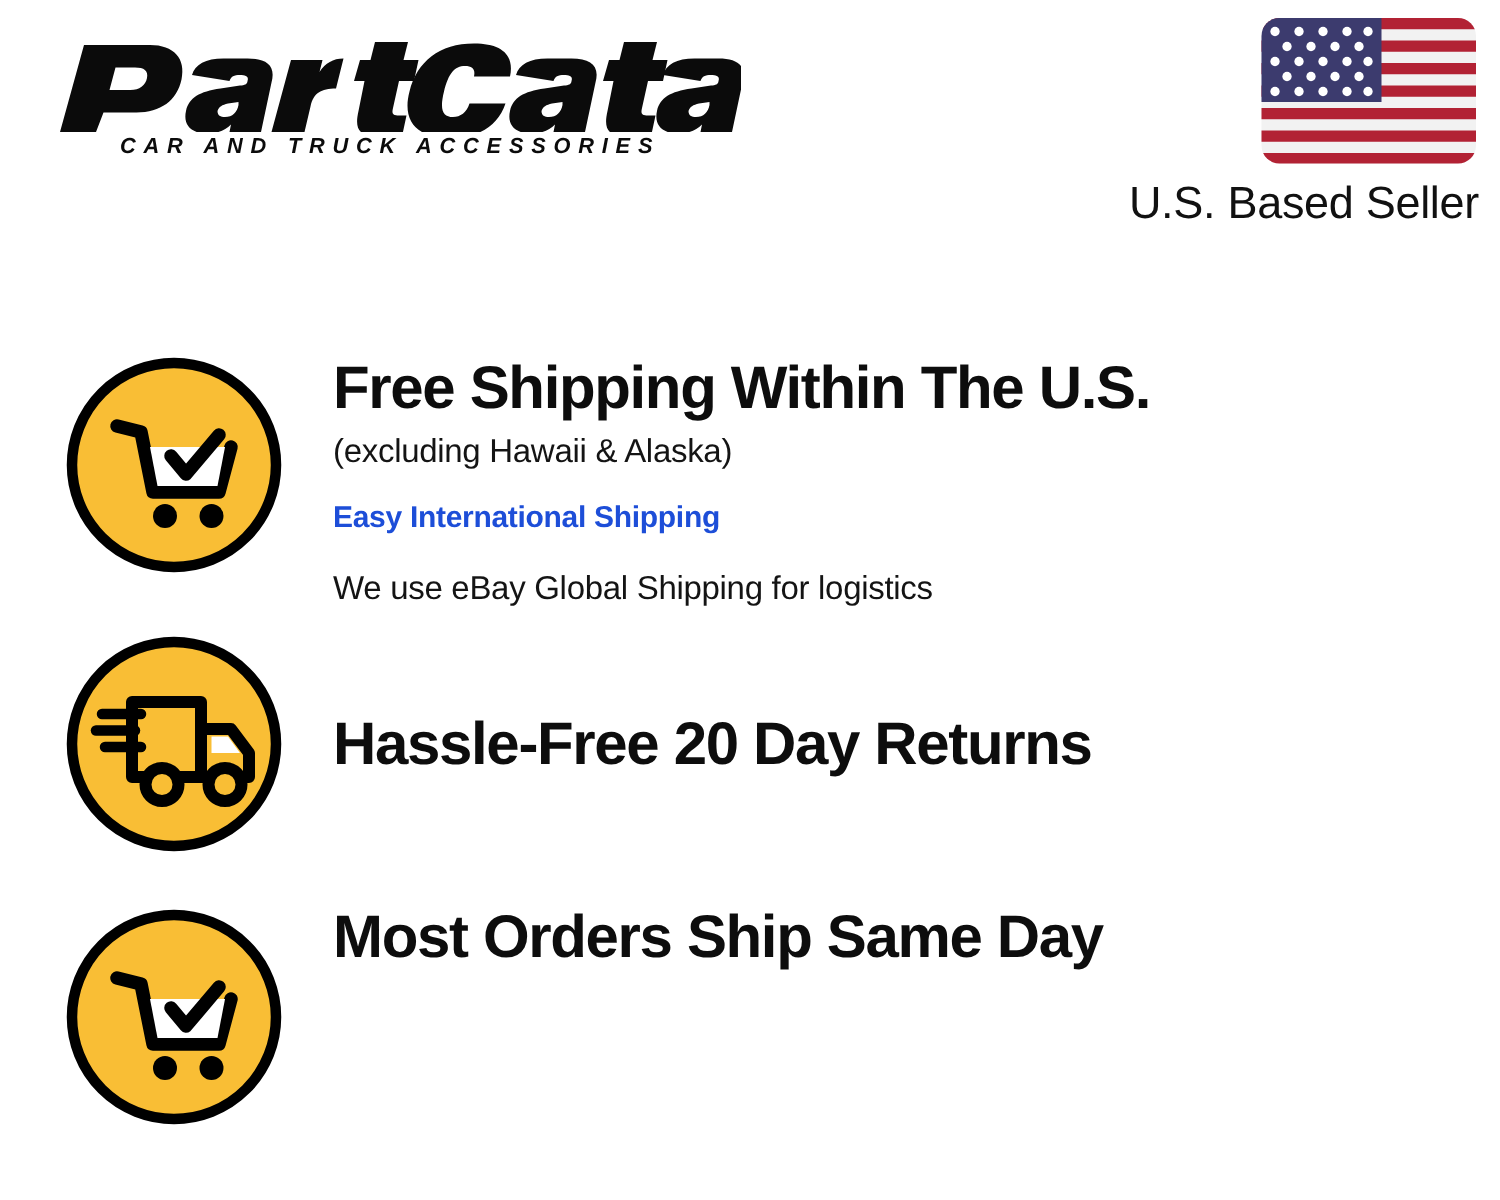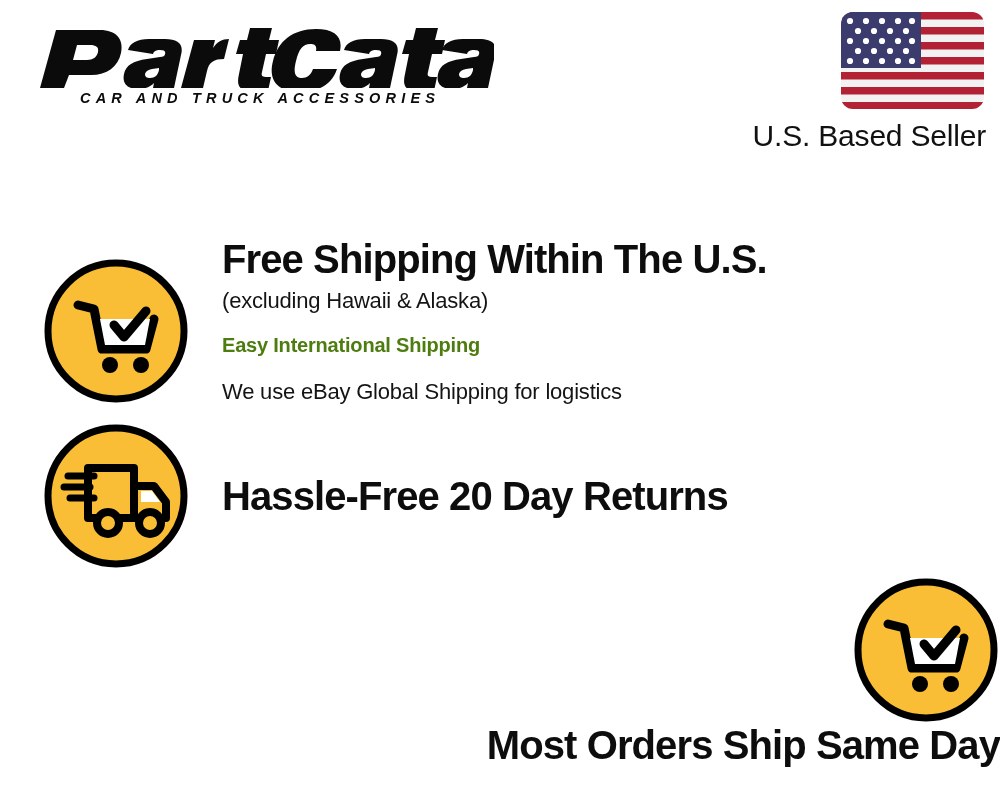--- a/index.html
+++ b/index.html
@@ -98,26 +98,26 @@
     top: 236px;
     left: 0;
     width: 1000px;
   }
 
   .feature-row {
     position: absolute;
     left: 0;
     width: 1000px;
     display: flex;
-    align-items: flex-end;
+    align-items: flex-start;
   }
 
   .feature-row.row-1 { top: 0px; }
   .feature-row.row-2 { top: 186px; align-items: center; }
-  .feature-row.row-3 { top: 340px; align-items: flex-end; flex-direction: column; }
+  .feature-row.row-3 { top: 368px; align-items: flex-start; }
 
   .icon-badge {
     flex: 0 0 auto;
     width: 148px;
     display: flex;
     justify-content: center;
     margin-left: 42px;
   }
 
   .badge-svg {
@@ -161,21 +161,21 @@
   }
 
   .feature-subhead {
     display: block;
     margin-top: 18px;
     font-family: "Liberation Sans", sans-serif;
     font-weight: 700;
     font-size: 20px;
     line-height: 1.2;
     letter-spacing: -0.2px;
-    color: #4d7c0f;
+    color: #1d4ed8;
     white-space: nowrap;
   }
 
   .feature-subnote {
     display: block;
     margin-top: 22px;
     font-family: "Liberation Sans", sans-serif;
     font-weight: 400;
     font-size: 22px;
     line-height: 1.2;

